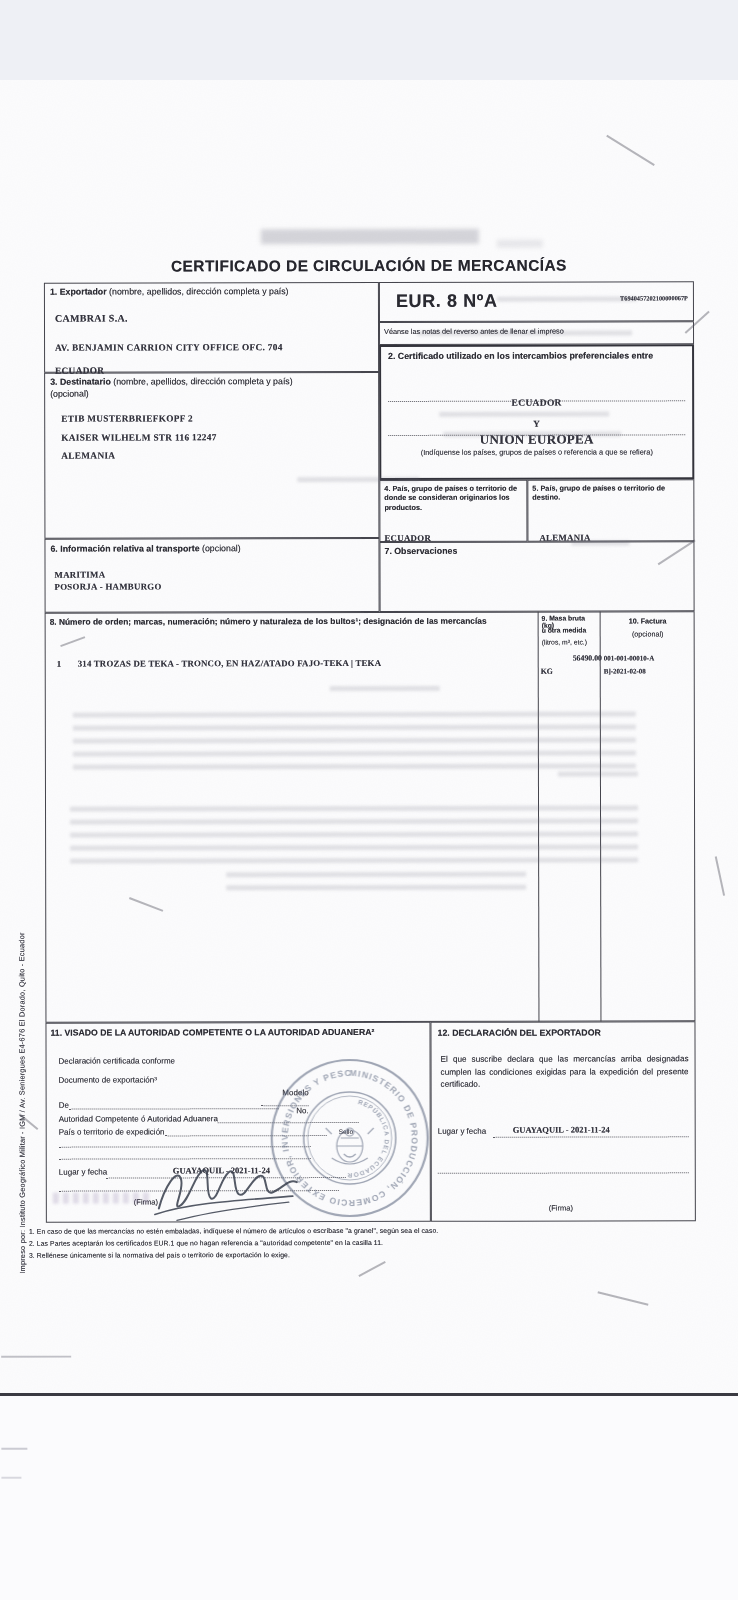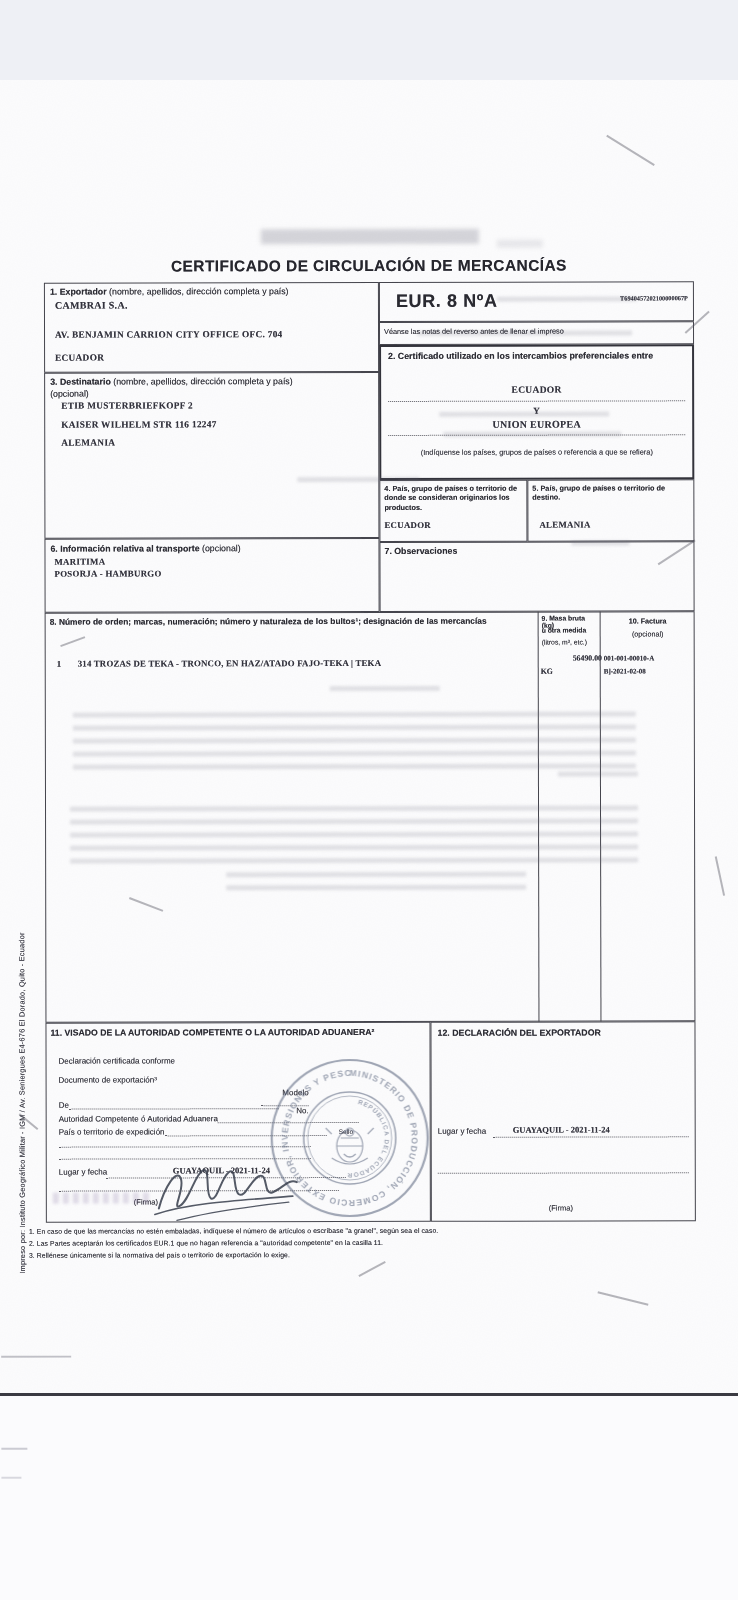--- a/index.html
+++ b/index.html
@@ -9,21 +9,21 @@
          border-bottom:3px solid #3a3a42;}
   #paper2{position:absolute;left:0;top:1396px;width:738px;height:204px;background:#fbfbfd;}
   #scan{position:absolute;left:0;top:0;width:738px;height:1600px;transform:rotate(-0.12deg);}
   .abs{position:absolute;}
   .serif{font-family:"Liberation Serif",serif;}
   .soft{text-shadow:0 0 .6px rgba(45,45,58,.55);}
   .cell{position:absolute;border:1.4px solid #45454d;box-sizing:border-box;}
   .thick{border-width:2.6px;border-color:#33333b;}
   .lbl{font-size:8.8px;font-weight:bold;color:#2c2c33;}
   .lbln{font-weight:normal;}
-  .val{font-family:"Liberation Serif",serif;font-weight:bold;font-size:10px;color:#33333d;letter-spacing:.3px;}
+  .val{font-family:"Liberation Serif",serif;font-weight:bold;font-size:10px;color:#33333d;letter-spacing:.3px;margin-top:13px;}
   .dot{position:absolute;height:0;border-bottom:1.3px dotted #5c5c64;}
   .ghost{position:absolute;filter:blur(1.4px);opacity:.55;
          background:repeating-linear-gradient(180deg,rgba(108,108,124,.34) 0 5px,rgba(108,108,124,0) 5px 13px);}
   .smudge{position:absolute;filter:blur(2px);background:rgba(110,110,126,.28);}
   .scratch{position:absolute;height:1.5px;background:rgba(75,75,88,.4);}
   .fnote{font-size:6.8px;color:#2b2b33;letter-spacing:.1px;}
   .frow{display:flex;align-items:flex-end;font-size:8px;color:#33333b;}
   .frow .dseg{flex:0 0 auto;border-bottom:1.3px dotted #5c5c64;height:8px;}
   .frow .dfill{flex:1 1 auto;border-bottom:1.3px dotted #5c5c64;height:8px;}
 </style>
@@ -75,21 +75,21 @@
     <div class="ghost" style="left:418px;top:331px;width:215px;height:10px;"></div>
 
     <div class="abs soft" style="left:397px;top:291px;font-size:18px;font-weight:bold;letter-spacing:.6px;color:#2a2a31;">EUR. 8 NºA</div>
     <div class="abs soft serif" style="left:575px;top:295px;width:114px;text-align:right;font-size:6.3px;font-weight:bold;color:#3a3a44;">T6940457202100000067P</div>
     <div class="abs soft" style="left:385px;top:327px;width:305px;text-align:left;font-size:7.3px;color:#34343c;">Véanse las notas del reverso antes de llenar el impreso</div>
 
     <div class="abs soft lbl" style="left:389px;top:351px;width:296px;line-height:1.25;">2. Certificado utilizado en los intercambios preferenciales entre</div>
     <div class="abs soft val" style="left:385px;top:385px;width:305px;text-align:center;font-size:9.5px;">ECUADOR</div>
     <div class="dot" style="left:389px;top:401px;width:297px;"></div>
     <div class="abs soft val" style="left:385px;top:406px;width:305px;text-align:center;font-size:9px;">Y</div>
-    <div class="abs soft val" style="left:385px;top:419px;width:305px;text-align:center;font-size:10px;">UNION EUROPEA</div>
+    <div class="abs soft val" style="left:385px;top:419px;width:305px;text-align:center;font-size:13px;">UNION EUROPEA</div>
     <div class="dot" style="left:389px;top:435px;width:297px;"></div>
     <div class="abs soft" style="left:385px;top:448px;width:305px;text-align:center;font-size:7.4px;color:#34343c;">(Indíquense los países, grupos de países o referencia a que se refiera)</div>
 
     <div class="abs soft lbl" style="left:51px;top:376px;width:325px;">
       <span>3. Destinatario</span>
       <span class="lbln">(nombre, apellidos, dirección completa y país)</span>
     </div>
     <div class="abs soft lbl lbln" style="left:51px;top:388px;">(opcional)</div>
     <div class="abs soft val" style="left:62px;top:400px;font-size:9.3px;">ETIB MUSTERBRIEFKOPF 2</div>
     <div class="abs soft val" style="left:62px;top:419px;font-size:9.3px;">KAISER WILHELM STR 116 12247</div>
@@ -187,20 +187,21 @@
 
     <svg class="abs" style="left:150px;top:1156px;opacity:.88;" width="150" height="78" viewBox="0 0 150 78">
       <g fill="none" stroke="#3e4452" stroke-width="2" stroke-linecap="round">
         <path d="M8,52 C14,30 26,12 30,22 C34,32 22,52 28,50 C38,46 44,18 52,14 C60,10 54,38 60,42 C66,46 70,22 78,16 C86,10 82,34 88,38 C94,42 100,24 108,20 C118,16 112,40 122,36 C132,32 138,22 146,26"></path>
         <path d="M4,58 C40,46 90,44 142,40" stroke-width="1.6"></path>
         <path d="M26,64 C60,55 100,50 138,46" stroke-width="1.2"></path>
       </g>
     </svg>
 
     <div class="abs soft lbl" style="left:437px;top:1028px;font-size:8.8px;">12. DECLARACIÓN DEL EXPORTADOR</div>
+    <div class="abs soft" style="left:440px;top:1054px;width:248px;font-size:8.2px;line-height:1.55;text-align:justify;color:#33333b;">El que suscribe declara que las mercancías arriba designadas cumplen las condiciones exigidas para la expedición del presente certificado.</div>
     <div class="abs soft" style="left:437px;top:1127px;font-size:8px;color:#33333b;">Lugar y fecha</div>
     <div class="abs soft serif" style="left:512px;top:1125px;font-size:8.5px;font-weight:bold;color:#33333d;">GUAYAQUIL - 2021-11-24</div>
     <div class="dot" style="left:492px;top:1137px;width:196px;"></div>
     <div class="dot" style="left:437px;top:1173px;width:251px;"></div>
     <div class="abs soft" style="left:500px;top:1204px;width:120px;text-align:center;font-size:7.5px;color:#33333b;">(Firma)</div>
 
     <div class="abs soft fnote" style="left:28px;top:1227px;width:660px;">1. En caso de que las mercancías no estén embaladas, indíquese el número de artículos o escríbase "a granel", según sea el caso.</div>
     <div class="abs soft fnote" style="left:28px;top:1239px;width:660px;">2. Las Partes aceptarán los certificados EUR.1 que no hagan referencia a "autoridad competente" en la casilla 11.</div>
     <div class="abs soft fnote" style="left:28px;top:1251px;width:660px;">3. Rellénese únicamente si la normativa del país o territorio de exportación lo exige.</div>
 

